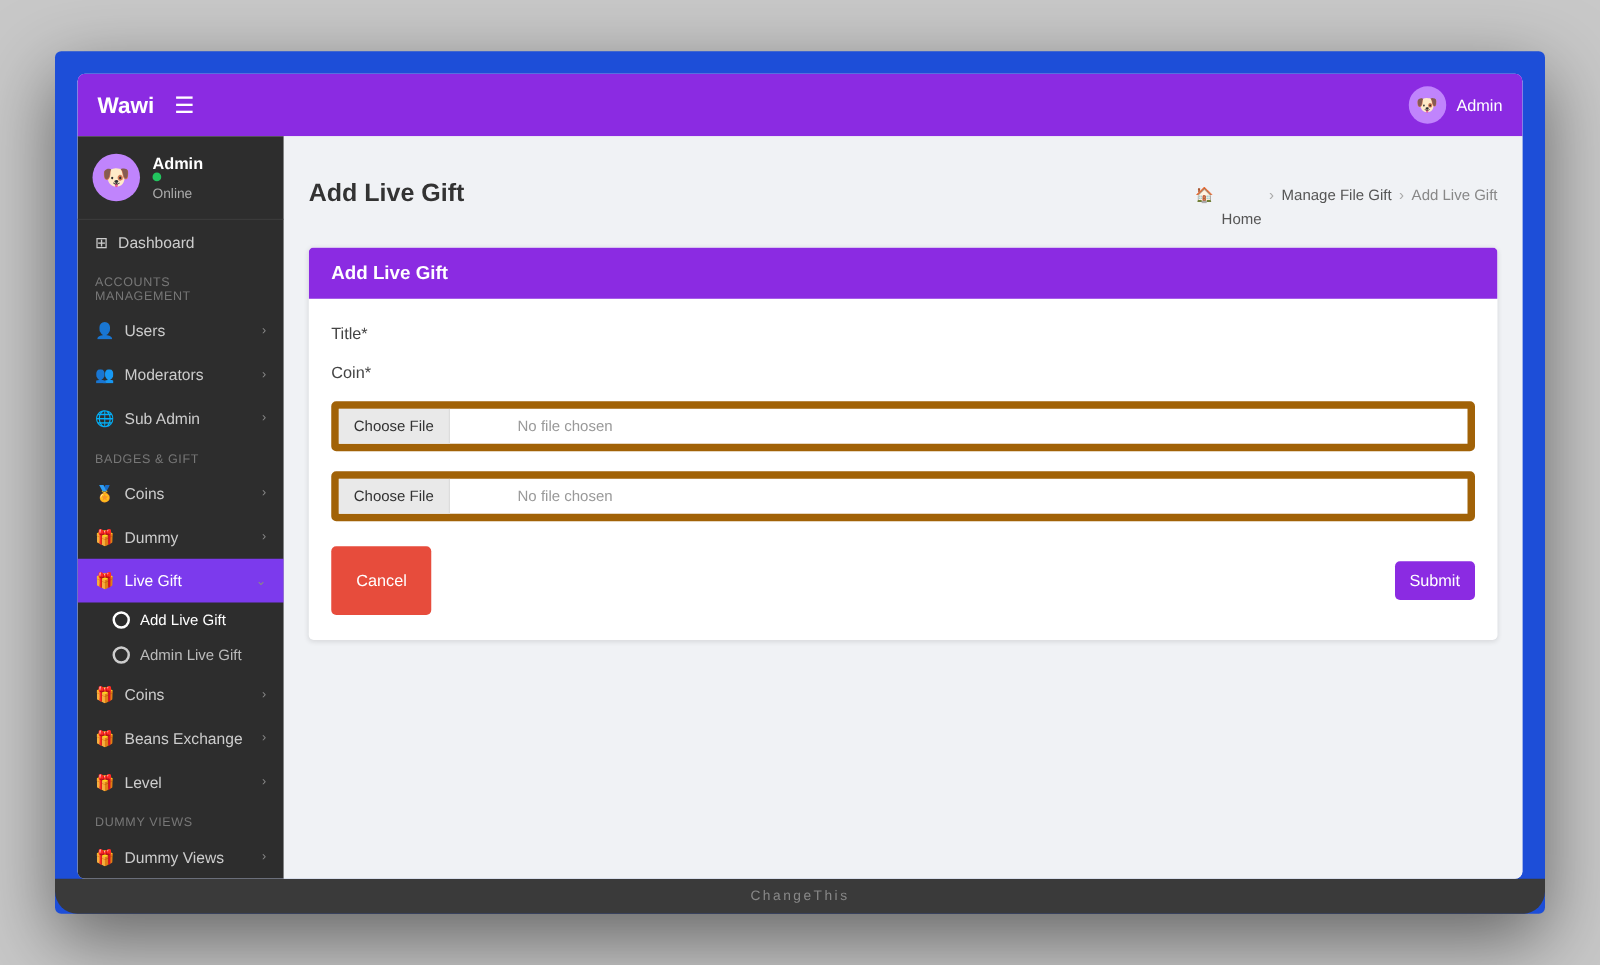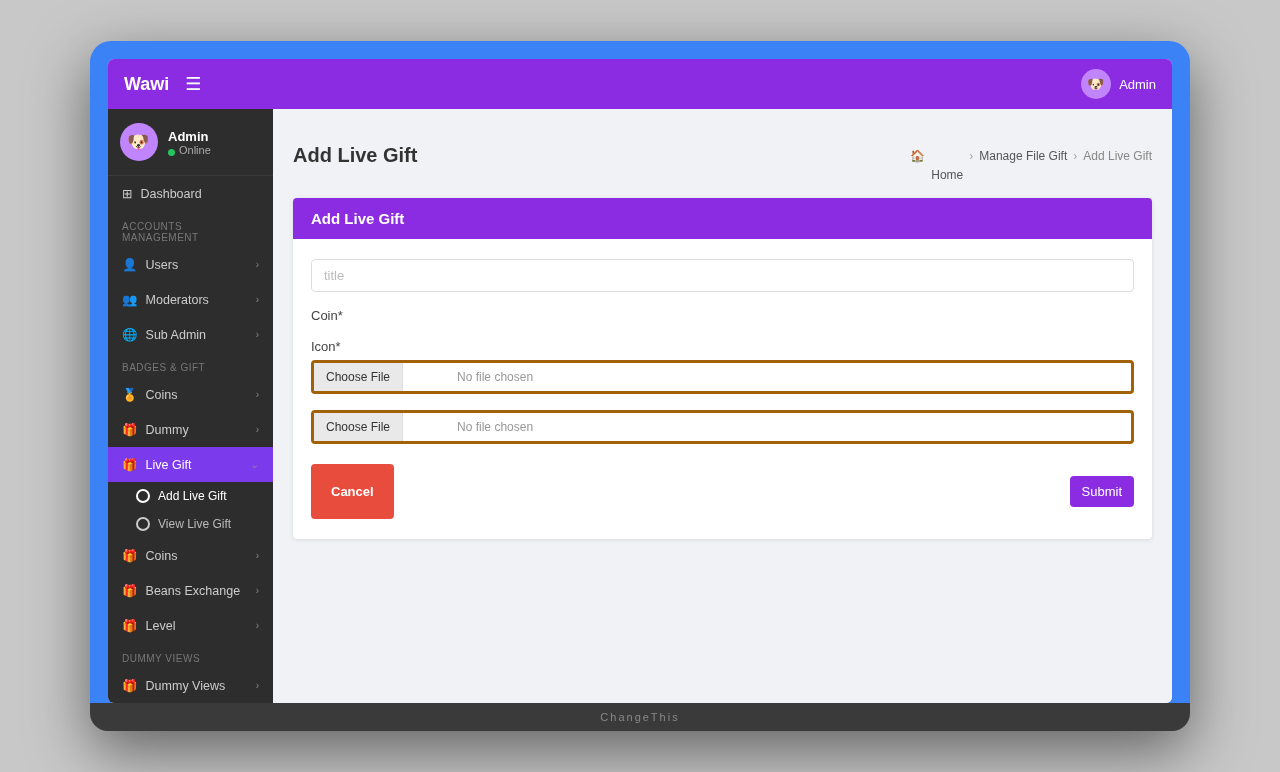--- a/index.html
+++ b/index.html
@@ -7,23 +7,23 @@
       background: #c8c8c8;
       display: flex;
       justify-content: center;
       align-items: center;
       min-height: 100vh;
       font-family: 'Segoe UI', Tahoma, Geneva, Verdana, sans-serif;
       font-size: 13px;
     }
 
     .laptop-outer {
-      width: 1100px;
-      background: #3b82f6;
-      border-radius: 21px;
+      width: 1192px;
+      background: #1d4ed8;
+      border-radius: 5px;
       padding: 18px 18px 0 18px;
       box-shadow: 0 20px 60px rgba(0,0,0,0.5);
     }
 
     .laptop-screen {
       background: #f0f0f0;
       border-radius: 6px;
       overflow: hidden;
       position: relative;
     }
@@ -121,24 +121,25 @@
     }
 
     .sidebar-user-name {
       color: white;
       font-weight: 600;
       font-size: 13px;
     }
 
     .sidebar-user-status {
       display: flex;
-      align-items: flex-end;
+      align-items: flex-start;
       gap: 4px;
       font-size: 11px;
       color: #aaa;
+      flex-direction: column;
     }
 
     .status-dot {
       width: 7px;
       height: 7px;
       border-radius: 50%;
       background: #22c55e;
     }
 
     .sidebar-nav-item {
@@ -269,21 +270,21 @@
       outline: none;
     }
 
     .form-control::placeholder {
       color: #bbb;
     }
 
     .file-input-wrapper {
       display: flex;
       align-items: center;
-      border: 3px solid #a16207;
+      border: 6px solid #a16207;
       border-radius: 4px;
       overflow: hidden;
       background: white;
     }
 
     .file-choose-btn {
       background: #e9e9e9;
       border: none;
       border-right: 1px solid #ddd;
       padding: 7px 12px;
@@ -309,21 +310,21 @@
     }
 
     .btn-cancel {
       background: #e74c3c;
       color: white;
       border: none;
       padding: 20px 20px;
       border-radius: 4px;
       font-size: 13px;
       cursor: pointer;
-      font-weight: 700;
+      font-weight: 400;
     }
 
     .btn-submit {
       background: #8b2be2;
       color: white;
       border: none;
       padding: 8px 12px;
       border-radius: 4px;
       font-size: 13px;
       cursor: pointer;
@@ -436,21 +437,21 @@
           <span class="chevron">⌄</span>
         </div>
 
         <div class="sidebar-sub-item active">
           <span class="icon-circle active"></span>
           <span>Add Live Gift</span>
         </div>
 
         <div class="sidebar-sub-item">
           <span class="icon-circle"></span>
-          <span>View Live Gift</span>
+          <span>Admin Live Gift</span>
         </div>
 
         <div class="sidebar-nav-item">
           <div class="sidebar-nav-item-left">
             <span>🎁</span>
             <span>Coins</span>
           </div>
           <span class="chevron">›</span>
         </div>
 
@@ -494,42 +495,41 @@
             <span class="breadcrumb-sep">›</span>
             <span class="breadcrumb-active">Add Live Gift</span>
           </div>
         </div>
 
         <div class="form-card">
           <div class="form-card-header">Add Live Gift</div>
           <div class="form-card-body">
 
             <div class="form-group">
-              <input class="form-control" type="text" placeholder="title" style="">
+              <label class="form-label">Title*</label>
             </div>
 
             <div class="form-group">
               <label class="form-label">Coin*</label>
-            </div>
-
-            <div class="form-group">
-              <label class="form-label">Icon*</label>
-              <div class="file-input-wrapper">
-                <button class="file-choose-btn">Choose File</button>
-                <span class="file-name-display">No file chosen</span>
-              </div>
             </div>
 
             <div class="form-group">
               <div class="file-input-wrapper">
                 <button class="file-choose-btn">Choose File</button>
                 <span class="file-name-display">No file chosen</span>
               </div>
             </div>
 
+            <div class="form-group">
+              <div class="file-input-wrapper">
+                <button class="file-choose-btn">Choose File</button>
+                <span class="file-name-display">No file chosen</span>
+              </div>
+            </div>
+
             <div class="form-actions">
               <button class="btn-cancel">Cancel</button>
               <button class="btn-submit">Submit</button>
             </div>
 
           </div>
         </div>
 
       </div>
     </div>

